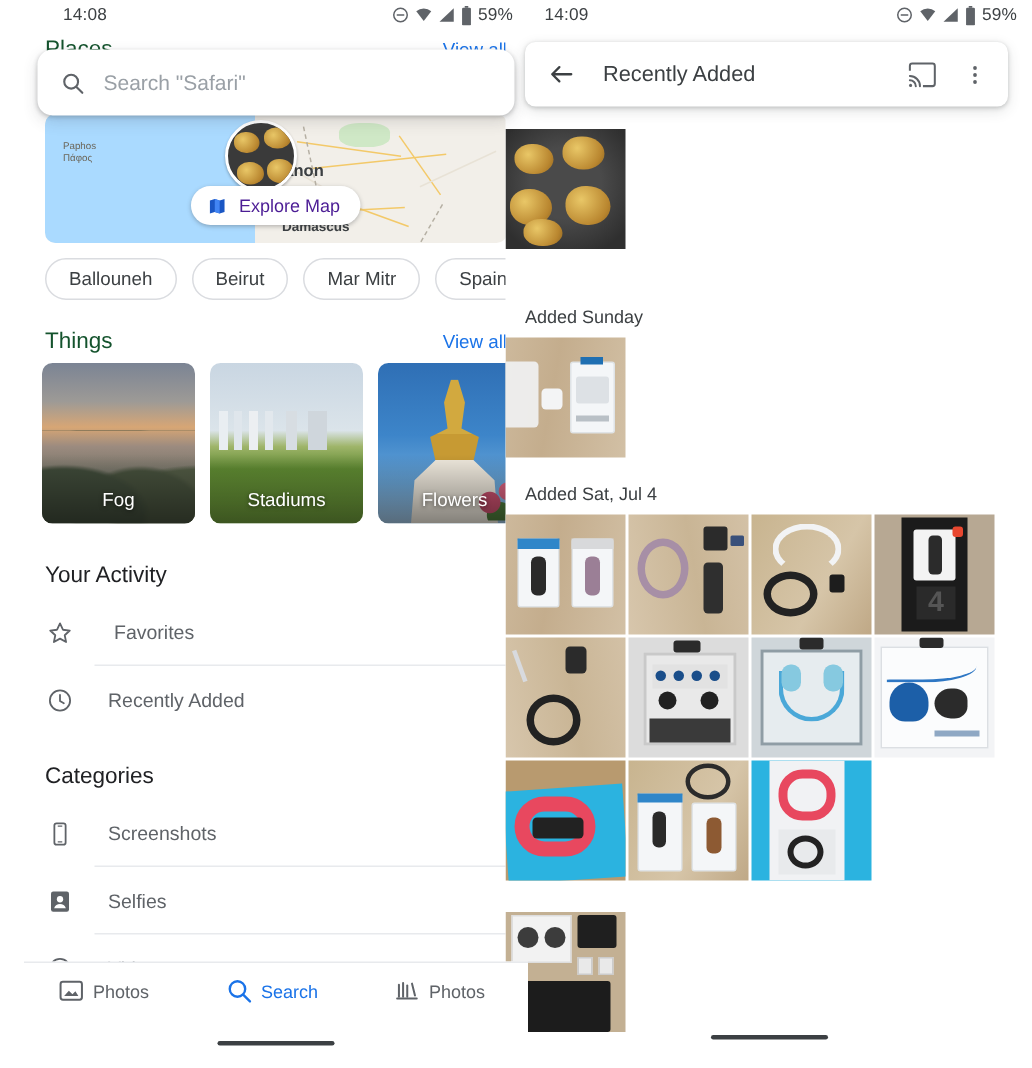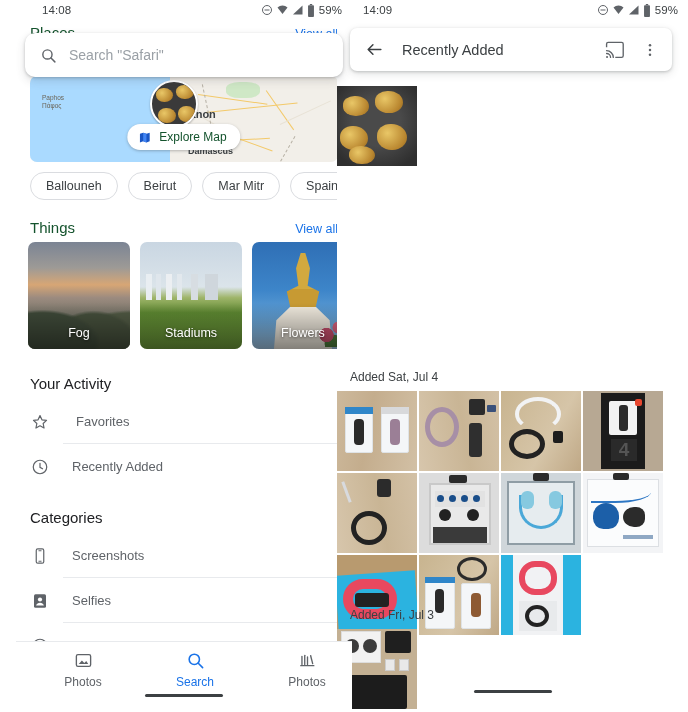--- a/index.html
+++ b/index.html
@@ -84,21 +84,21 @@
   }
   .fritter {
     position: absolute; background: radial-gradient(circle at 35% 35%, #e9c767, #b9862f 70%, #8a6220);
     border-radius: 46% 54% 50% 50%;
   }
   .explore-chip {
     position: absolute; left: 50%; transform: translateX(-50%); bottom: 12px;
     height: 26px; background: #fff; border-radius: 13px;
     box-shadow: 0 1px 3px rgba(60,64,67,.35);
     display: flex; align-items: center; gap: 8px; padding: 0 14px 0 11px;
-    font-size: 12px; color: #14532d; white-space: nowrap;
+    font-size: 12px; color: #4c1d95; white-space: nowrap;
   }
 
   
   .chips {
     position: absolute; top: 152px; left: 14px; width: 330px; height: 28px;
     display: flex; gap: 10px; align-items: center;
   }
   .chip {
     height: 28px; border: 1px solid #dadce0; border-radius: 14px;
     display: flex; align-items: center; padding: 0 15px;
@@ -173,21 +173,21 @@
   #your-activity { position: absolute; top: 355px; left: 0; right: 0; }
   #categories { position: absolute; top: 489px; left: 0; right: 0; }
 
   
   .bottomnav {
     position: absolute; left: 0; bottom: 0; width: 336px; height: 71px;
     background: #fff; border-top: 1px solid #e8eaed;
     display: flex; align-items: flex-start; padding-top: 9px;
     z-index: 35;
   }
-  .navitem { flex: 1; display: flex; flex-direction: column; align-items: center; gap: 5px; padding-left: 22px; }
+  .navitem { flex: 1; display: flex; flex-direction: row; align-items: center; gap: 5px; padding-left: 22px; }
   .navitem .nlabel { font-size: 12px; color: #5f6368; }
   .navitem.active .nlabel { color: #1a73e8; }
   .home-ind {
     position: absolute; left: 50%; transform: translateX(-50%); bottom: 15px;
     width: 78px; height: 3px; border-radius: 2px; background: #3c4043;
   }
 
   
   .appbar {
     position: absolute; top: 28px; left: 13px; width: 322px; height: 43px;
@@ -475,22 +475,35 @@
         <div class="cell darkpan">
           <div class="fritter" style="left:6px;top:10px;width:26px;height:20px;"></div>
           <div class="fritter" style="left:38px;top:5px;width:28px;height:22px;"></div>
           <div class="fritter" style="left:3px;top:40px;width:28px;height:24px;"></div>
           <div class="fritter" style="left:40px;top:38px;width:30px;height:26px;"></div>
           <div class="fritter" style="left:12px;top:60px;width:26px;height:18px;"></div>
         </div>
       </div>
     </div>
 
-
-    <div class="daygroup" style="top:322px;margin-top:48px;">
+    <div class="daygroup" style="top:204px;">
+      <div class="dayhead">Added Sunday</div>
+      <div class="grid">
+        <div class="cell wood">
+          <div style="position:absolute;left:-6px;top:16px;width:28px;height:44px;background:#f0f1f2;border-radius:3px;opacity:.92;"></div>
+          <div style="position:absolute;left:24px;top:34px;width:14px;height:14px;background:#f3f4f5;border-radius:3px;"></div>
+          <div class="pkgbox" style="left:43px;top:16px;width:30px;height:48px;"></div>
+          <div class="pkgtop" style="left:50px;top:13px;width:15px;height:5px;"></div>
+          <div style="position:absolute;left:47px;top:26px;width:22px;height:18px;background:#dde1e5;border-radius:2px;"></div>
+          <div style="position:absolute;left:47px;top:52px;width:22px;height:4px;background:#b9c0c6;"></div>
+        </div>
+      </div>
+    </div>
+
+    <div class="daygroup" style="top:322px;">
       <div class="dayhead">Added Sat, Jul 4</div>
       <div class="grid">
 
         <div class="cell wood">
           <div class="pkgbox" style="left:8px;top:16px;width:28px;height:46px;"></div>
           <div class="pkgtop" style="left:8px;top:16px;width:28px;height:7px;background:#2f86c9;"></div>
           <div style="position:absolute;left:17px;top:28px;width:10px;height:26px;background:#2a2a2a;border-radius:4px;"></div>
           <div class="pkgbox" style="left:44px;top:16px;width:28px;height:46px;"></div>
           <div class="pkgtop" style="left:44px;top:16px;width:28px;height:7px;background:#d8d9db;"></div>
           <div style="position:absolute;left:53px;top:28px;width:10px;height:26px;background:#9b7f96;border-radius:4px;"></div>
@@ -564,21 +577,20 @@
           <div style="position:absolute;left:12px;top:0;width:50px;height:80px;background:#f1f2f4;"></div>
           <div style="position:absolute;left:18px;top:6px;width:38px;height:34px;border:6px solid #e8485f;border-radius:16px;"></div>
           <div style="position:absolute;left:18px;top:46px;width:38px;height:30px;background:#e8eaec;"></div>
           <div class="cable" style="left:24px;top:50px;width:24px;height:22px;border-color:#222;border-width:4px;"></div>
         </div>
         <div class="cell" style="background:#fff;"></div>
       </div>
     </div>
 
     <div class="daygroup" style="top:608px;">
-      <div class="dayhead">Added Fri, Jul 3</div>
       <div class="grid">
         <div class="cell" style="background:#c3b093;">
           <div style="position:absolute;left:4px;top:2px;width:40px;height:32px;background:#f2f2f2;border:1px solid #ddd;"></div>
           <div style="position:absolute;left:8px;top:10px;width:14px;height:14px;background:#3c3c3c;border-radius:50%;"></div>
           <div style="position:absolute;left:26px;top:10px;width:14px;height:14px;background:#3c3c3c;border-radius:50%;"></div>
           <div style="position:absolute;left:48px;top:2px;width:26px;height:22px;background:#1f1f1f;border-radius:2px;"></div>
           <div style="position:absolute;left:48px;top:30px;width:10px;height:12px;background:#e9e9e9;border:1px solid #ccc;"></div>
           <div style="position:absolute;left:62px;top:30px;width:10px;height:12px;background:#e9e9e9;border:1px solid #ccc;"></div>
           <div style="position:absolute;left:4px;top:46px;width:66px;height:34px;background:#1c1c1c;border-radius:2px;"></div>
         </div>

